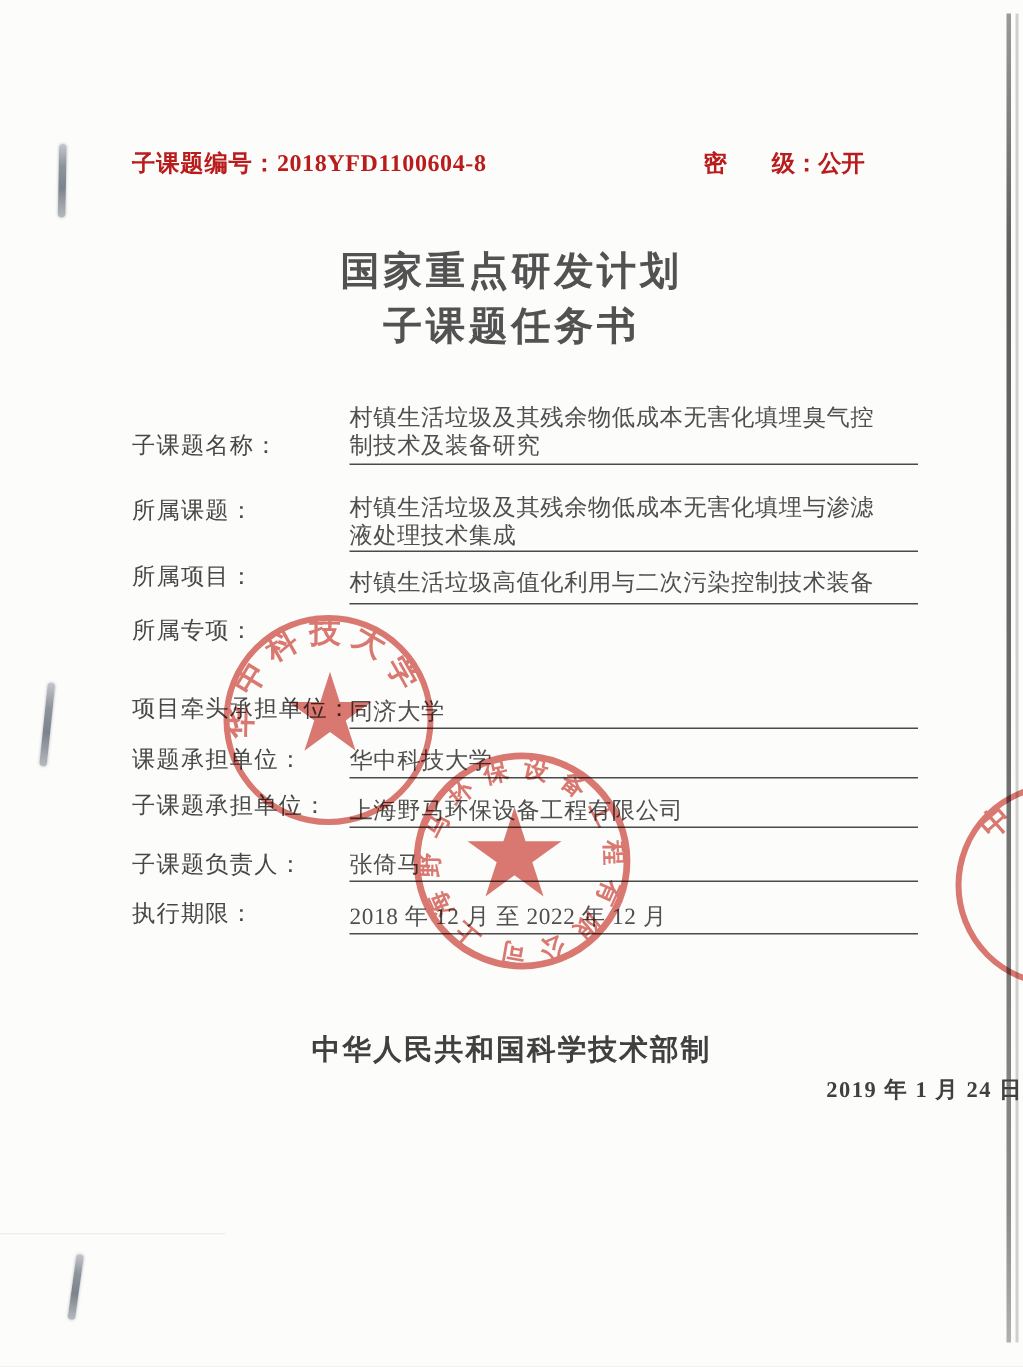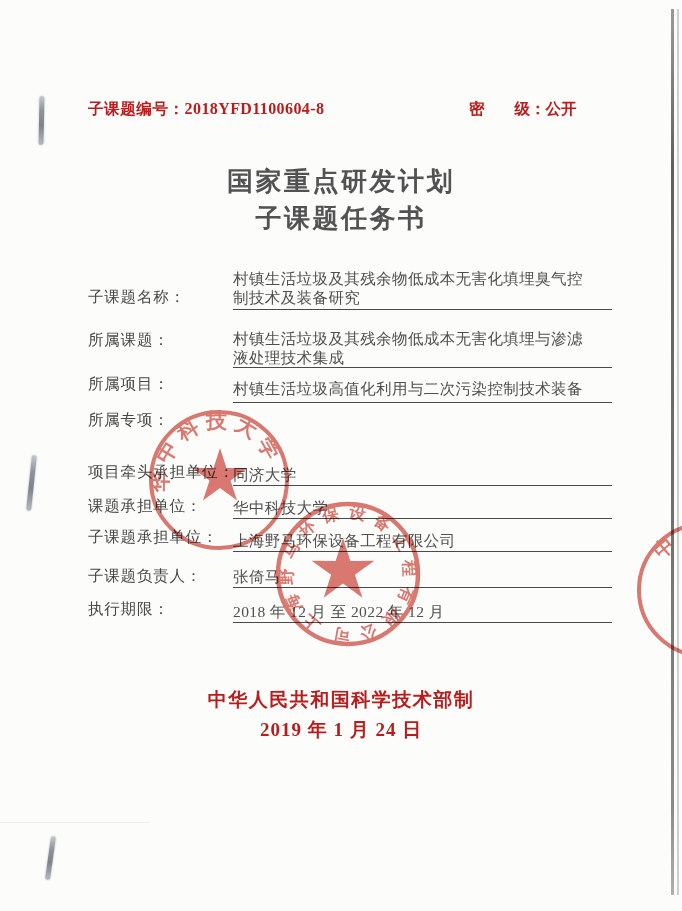--- a/index.html
+++ b/index.html
@@ -28,24 +28,24 @@
     font-family:"DejaVu Sans","Liberation Sans",sans-serif;
     font-size:26px; font-weight:700; color:#525252; letter-spacing:2.5px; line-height:37px; }
 
   
   .flabel { position:absolute; left:88px; font-size:15.5px; color:#474747; letter-spacing:.8px; white-space:nowrap; }
   .vrow { position:absolute; left:233px; width:379px; border-bottom:1.6px solid #4a4a4a;
     font-size:15.5px; line-height:18.5px; color:#4f4f4f; letter-spacing:.4px; }
   .vrow .vtxt { display:block; max-width:356px; word-break:break-all; }
 
   
-  .footer { position:absolute; top:687px; left:0; width:682px; text-align:center; color:#b91c1c;
+  .footer { position:absolute; top:687px; left:0; width:682px; text-align:center; color:#404040;
     font-family:"DejaVu Sans","Liberation Sans",sans-serif; font-weight:700; }
   .footer .f1 { font-size:19px; letter-spacing:1.5px; }
-  .footer .f2 { font-size:19px; letter-spacing:1px; margin-top:4px; font-family:"Liberation Serif","DejaVu Serif",serif; }
+  .footer .f2 { font-size:15px; letter-spacing:1px; margin-top:4px; font-family:"Liberation Serif","DejaVu Serif",serif;text-align:right; }
 
   
   .stamp { position:absolute; mix-blend-mode:multiply; opacity:.8; pointer-events:none; }
 </style>
 </head>
 <body>
 
 <div class="page">
 
   <div class="edge-dark"></div>

